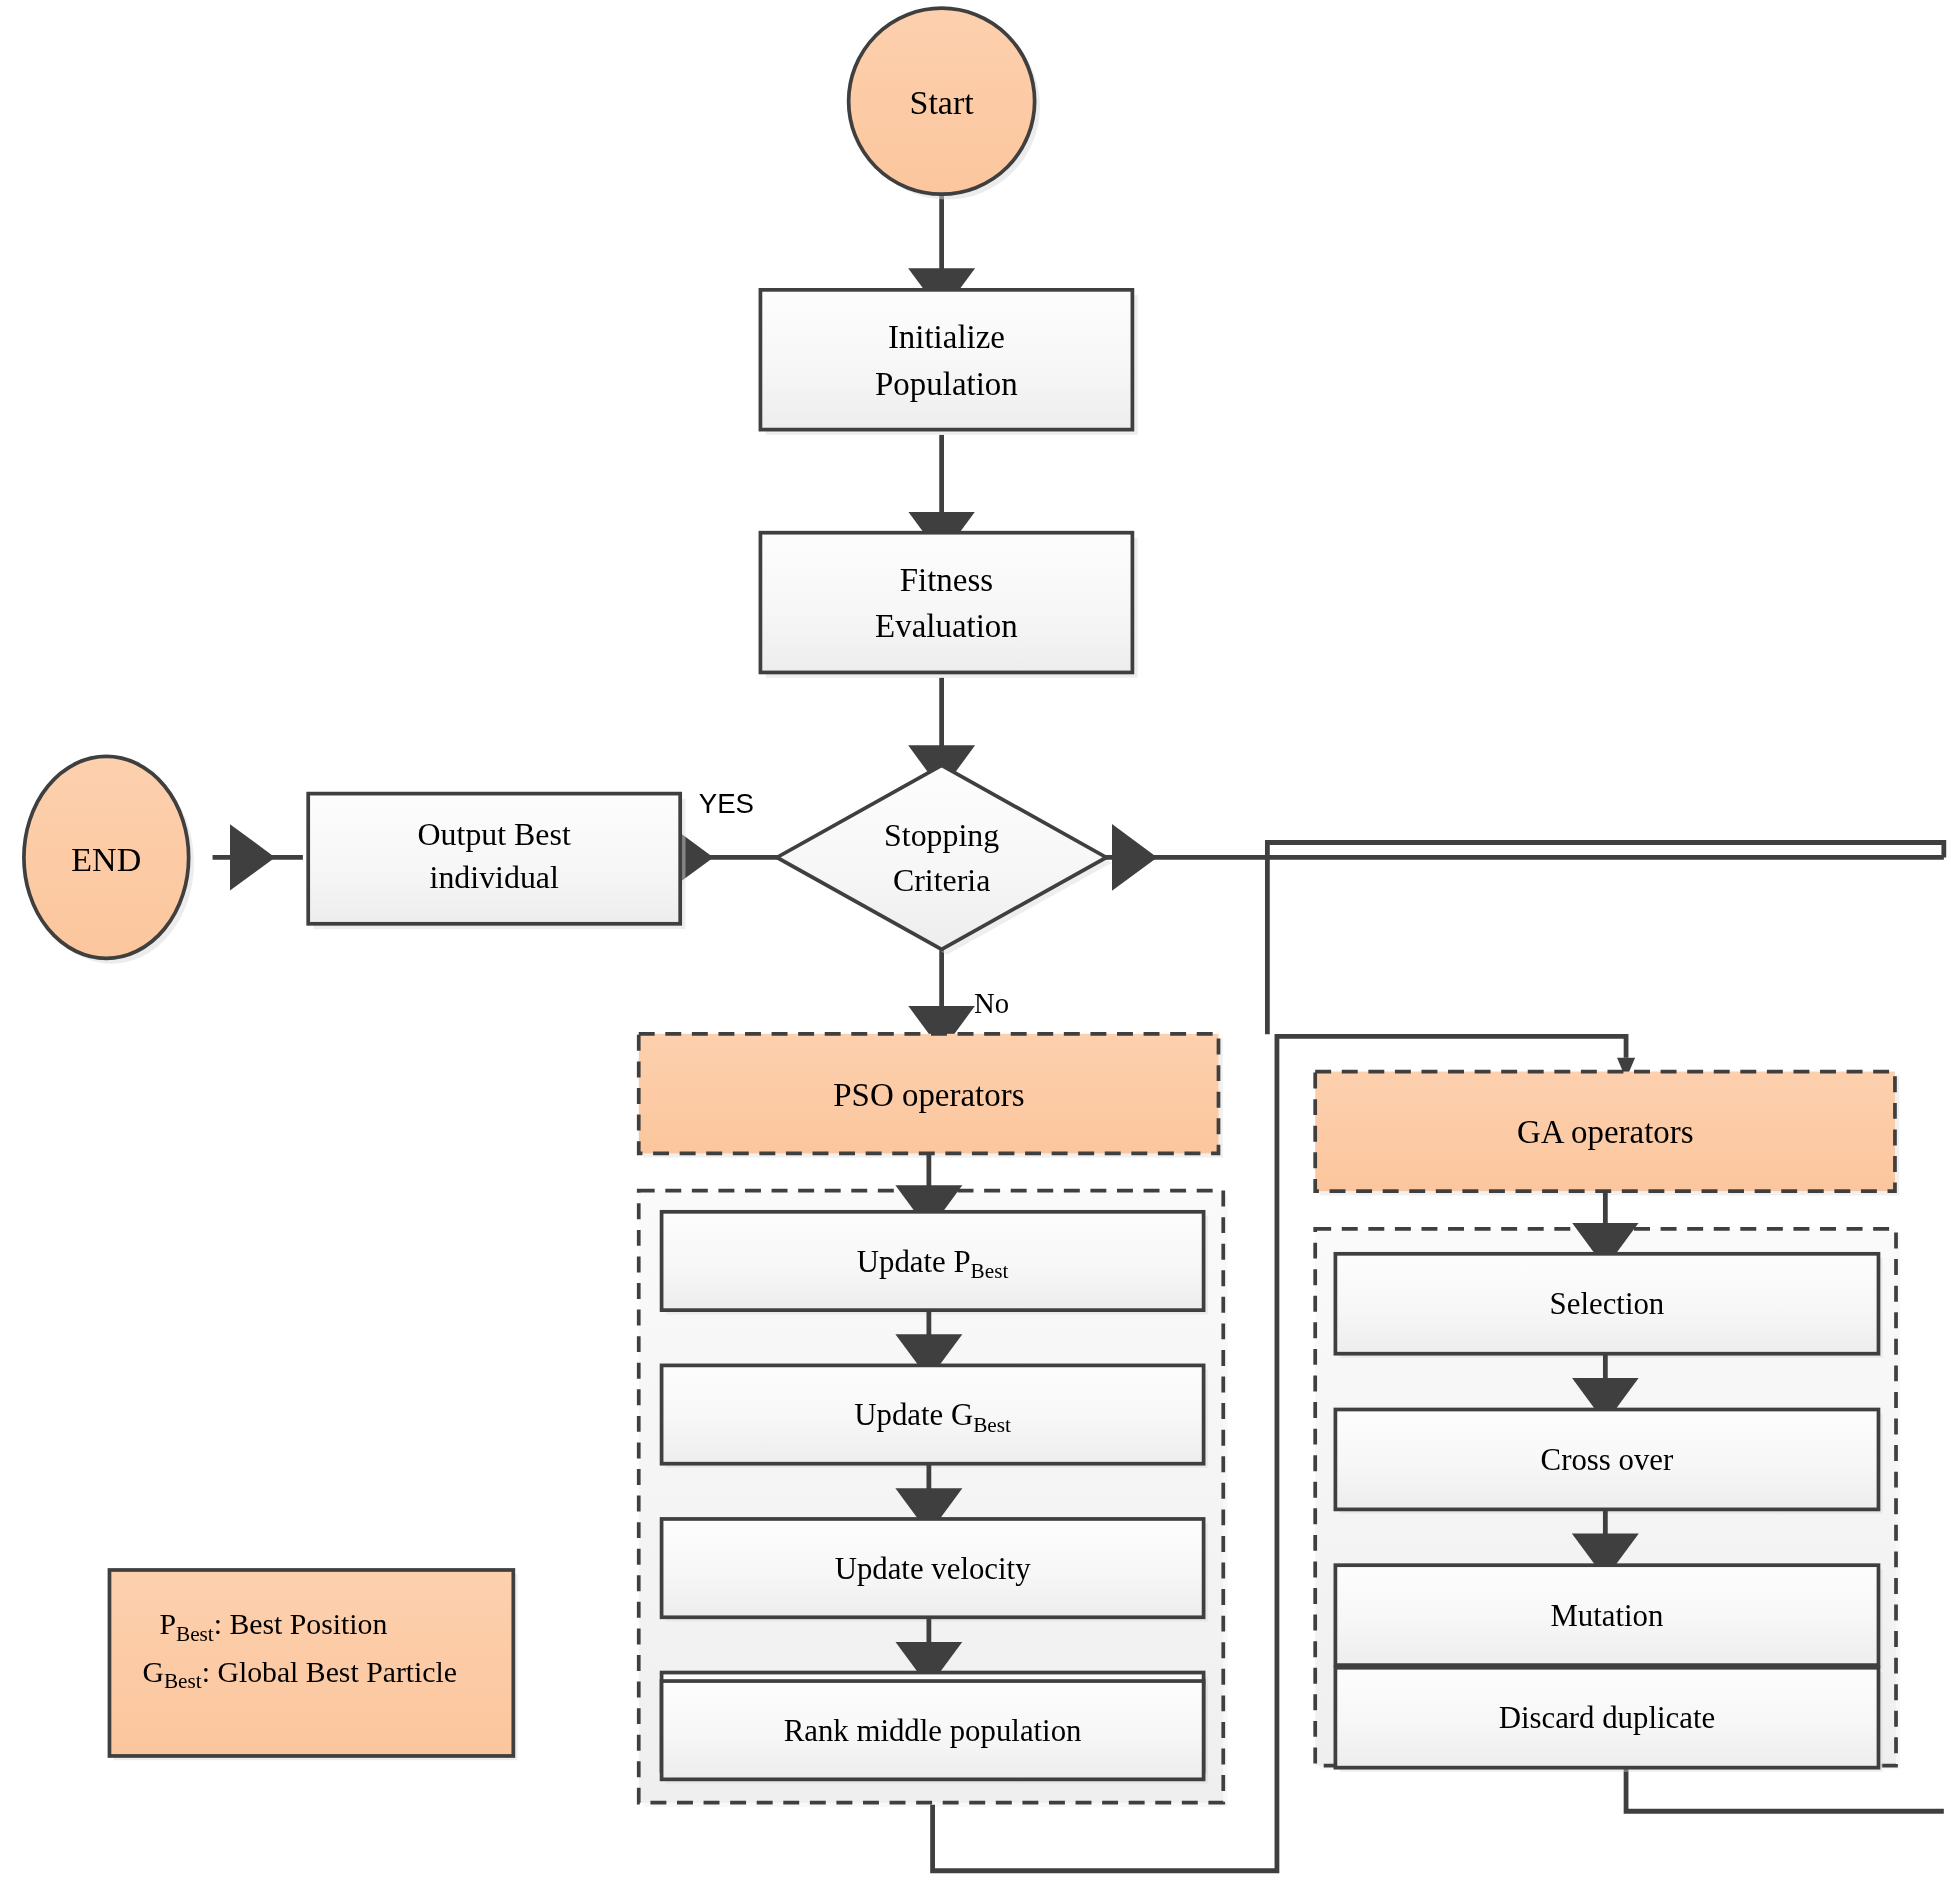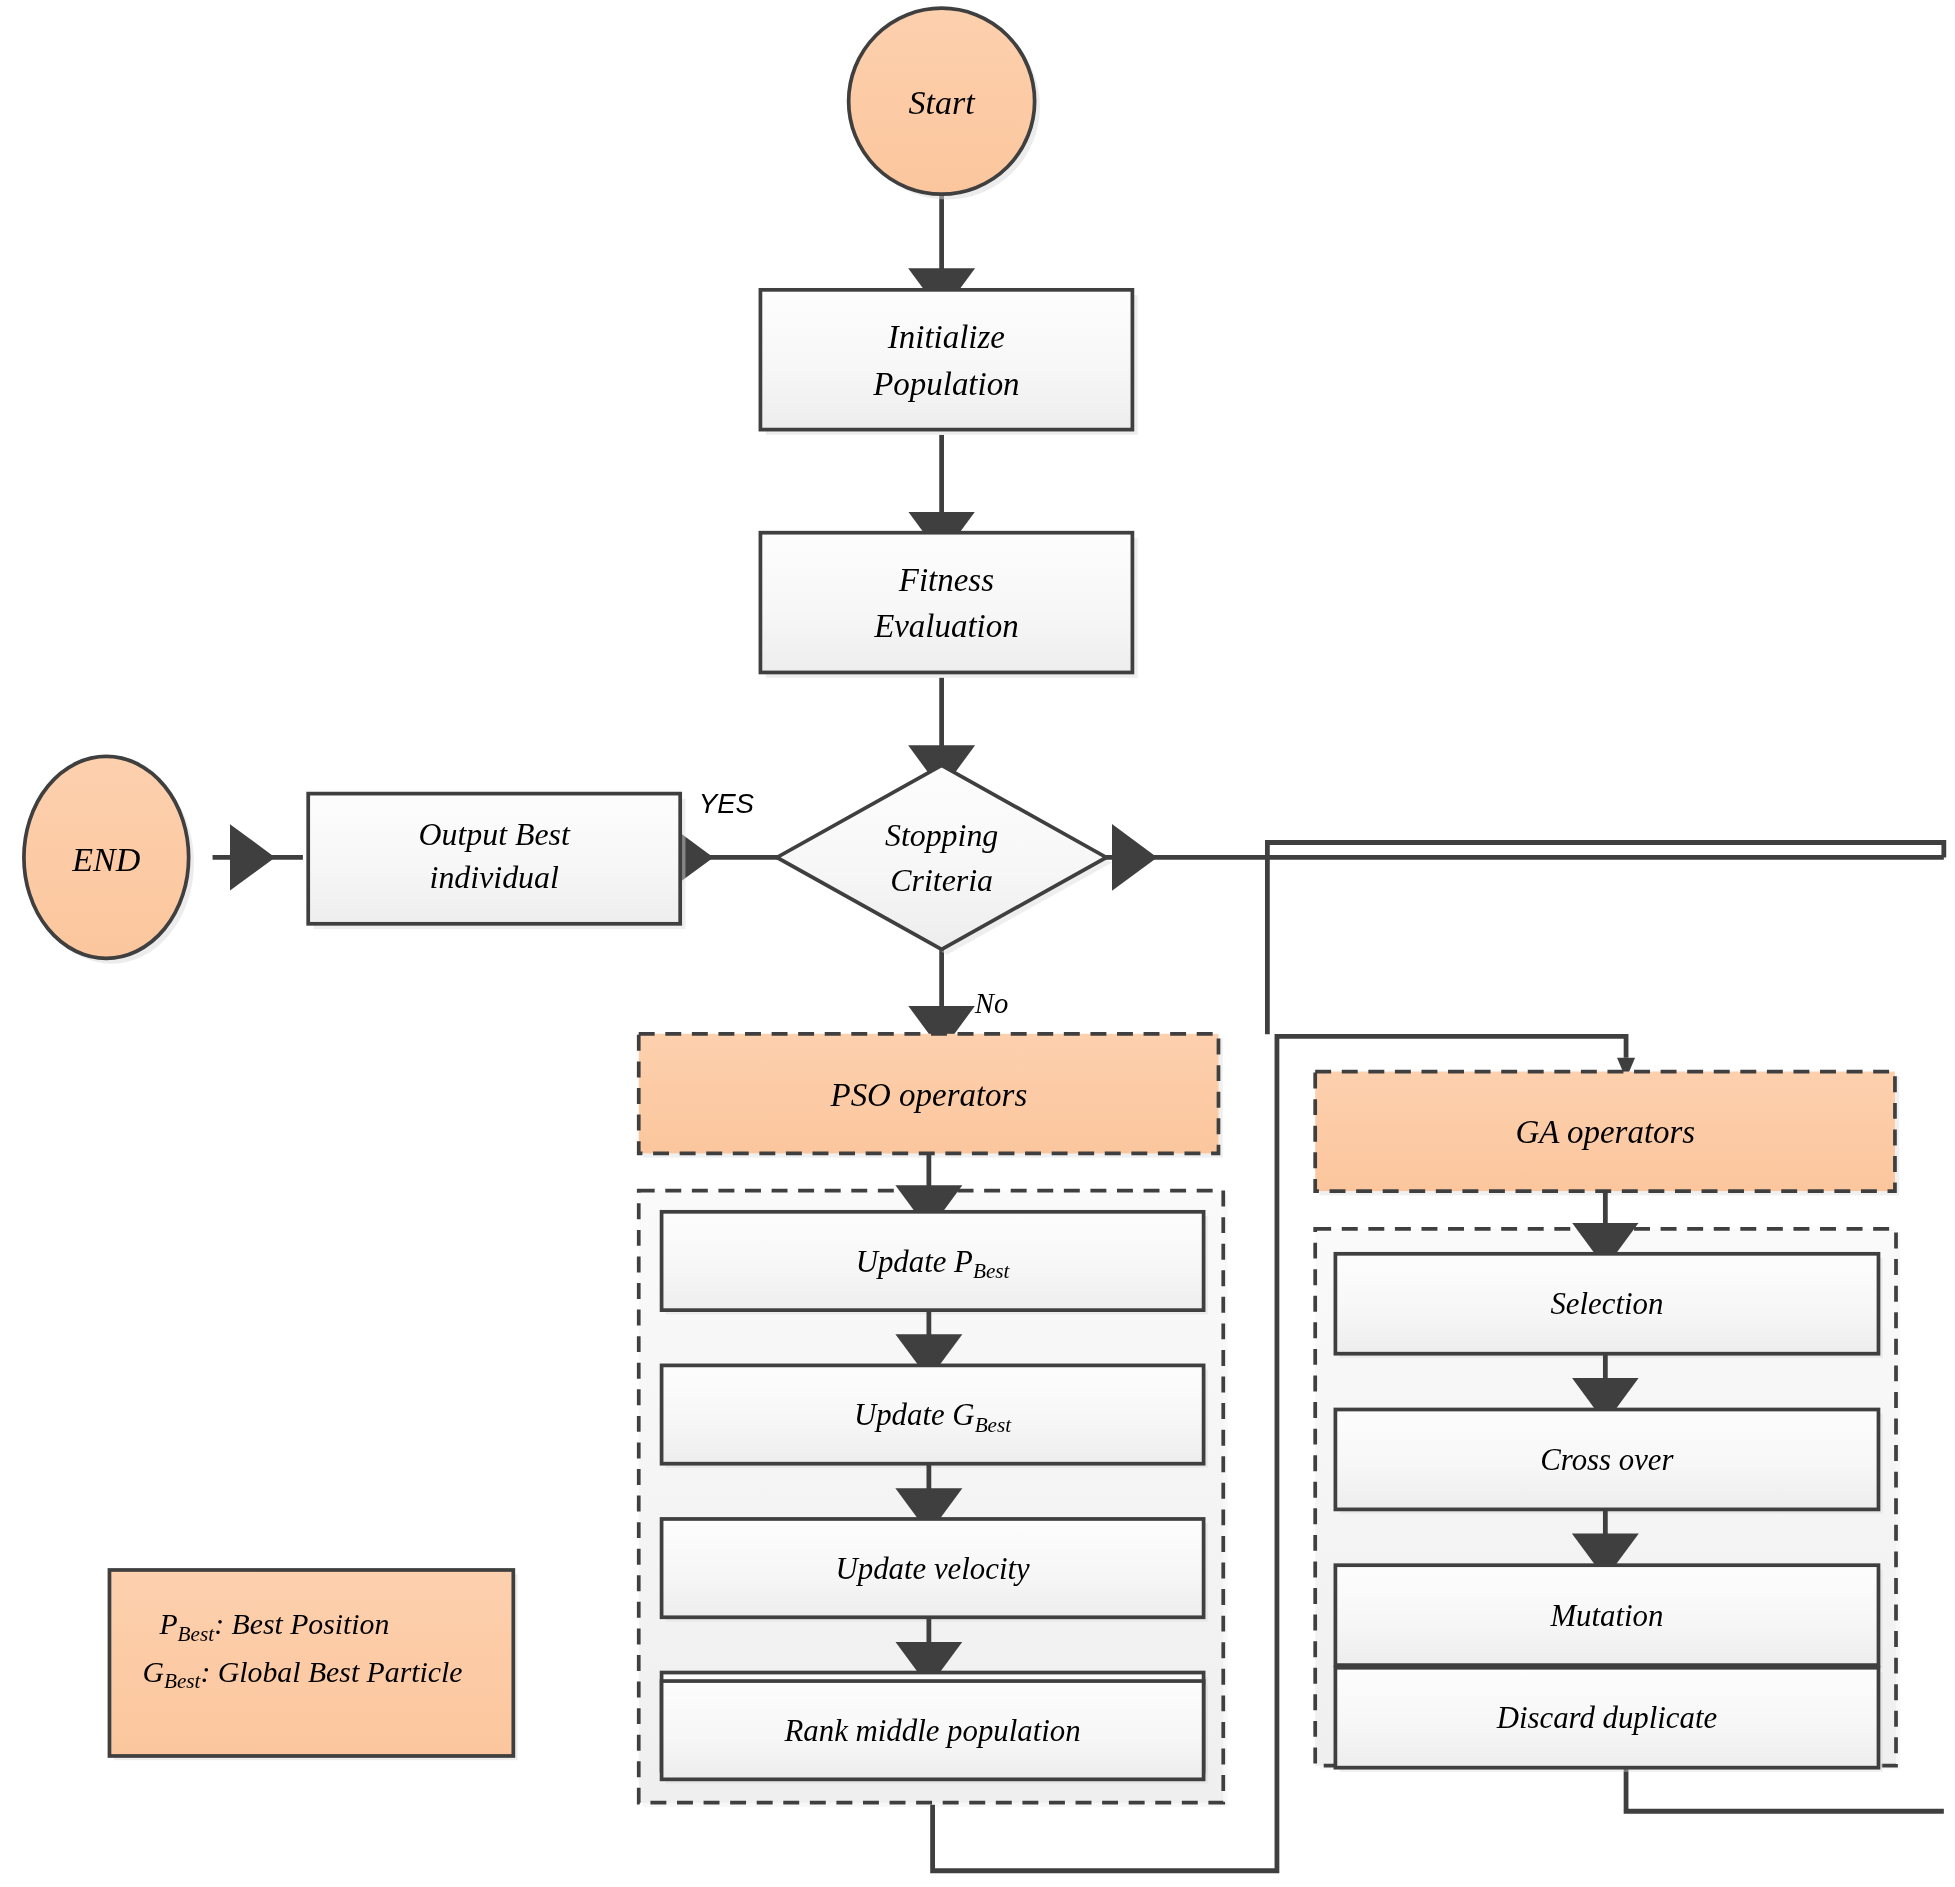--- a/index.html
+++ b/index.html
@@ -1,19 +1,19 @@
 <!DOCTYPE html>
 <html style="font-size:8.5px"><head>
 <meta charset="utf-8">
 <title>PSO-GA Hybrid Flowchart</title>
 <style>
   html,body{margin:0;padding:0;background:#ffffff;}
   body{width:1955px;height:1888px;overflow:hidden;
        font-family:"Liberation Serif","DejaVu Serif",serif;}
-  #diagram{position:relative;width:1687px;height:1888px;font-style:italic;}
+  #diagram{position:relative;width:1687px;height:1888px;}
   svg{display:block;}
   .nodeText{font-family:"Liberation Serif","DejaVu Serif",serif;fill:#000000;}
   .sansText{font-family:"Liberation Sans","DejaVu Sans",sans-serif;fill:#000000;}
 </style>
 </head>
 <body>
 
 <div id="diagram">
 <svg width="1955" height="1888" viewBox="0 0 3679 3552" xmlns="http://www.w3.org/2000/svg">
   <defs>

